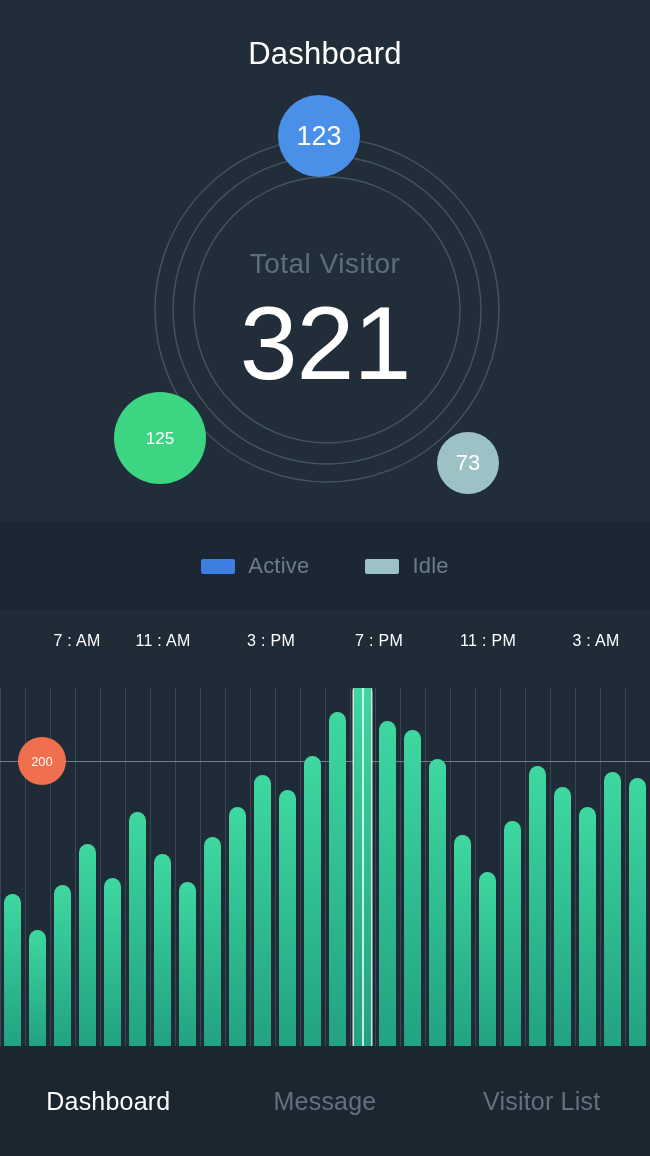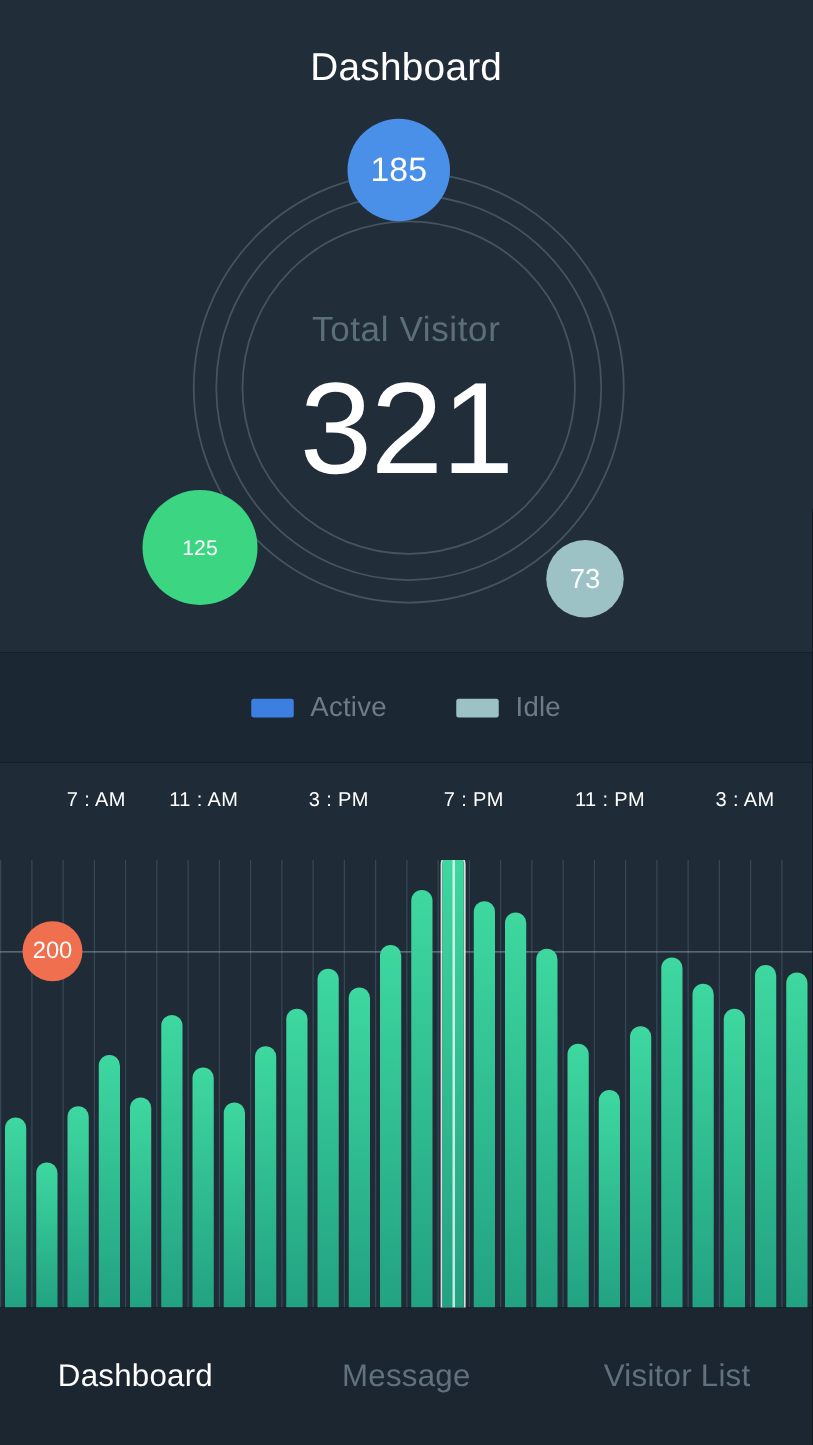--- a/index.html
+++ b/index.html
@@ -8,21 +8,21 @@
     width:650px; height:1156px;
     font-family:"Liberation Sans", sans-serif;
     overflow:hidden;
     position:relative;
     -webkit-font-smoothing:antialiased;
   }
 
   #app {
     position:absolute; inset:0;
     width:650px; height:1156px;
-    background:#000000;
+    background:#0ea5e9;
     display:flex; flex-direction:column;
   }
 
   
   .hero {
     position:relative;
     height:522px;
     background:#212e3a;
     flex:0 0 522px;
     overflow:hidden;
@@ -154,21 +154,21 @@
     position:absolute;
     top:0; bottom:0; width:2px;
     background:rgba(255,255,255,0.75);
   }
   .badge-200 {
     position:absolute;
     width:48px; height:48px;
     border-radius:50%;
     background:#ef6f4e;
     color:#ffffff;
-    font-size:19px;
+    font-size:13px;
     display:flex; align-items:center; justify-content:center;
   }
 
   
   .bottomnav {
     flex:0 0 110px;
     background:#1b2630;
     display:flex;
     align-items:center;
   }
@@ -193,21 +193,21 @@
     <svg class="rings" viewBox="0 0 650 522" width="650" height="522" aria-hidden="true">
       <circle cx="327" cy="310" r="172" fill="none" stroke="#44555f" stroke-width="1.4"></circle>
       <circle cx="327" cy="310" r="154" fill="none" stroke="#44555f" stroke-width="1.4"></circle>
       <circle cx="327" cy="310" r="133" fill="none" stroke="#44555f" stroke-width="1.4"></circle>
     </svg>
 
     <div class="center-label">Total Visitor</div>
     <div class="center-value">321</div>
 
     <div class="bubble bubble-active">
-      <span>185</span>
+      <span>123</span>
     </div>
     <div class="bubble bubble-served">
       <span>125</span>
     </div>
     <div class="bubble bubble-idle">
       <span>73</span>
     </div>
   </section>
 
   <section class="legend">

